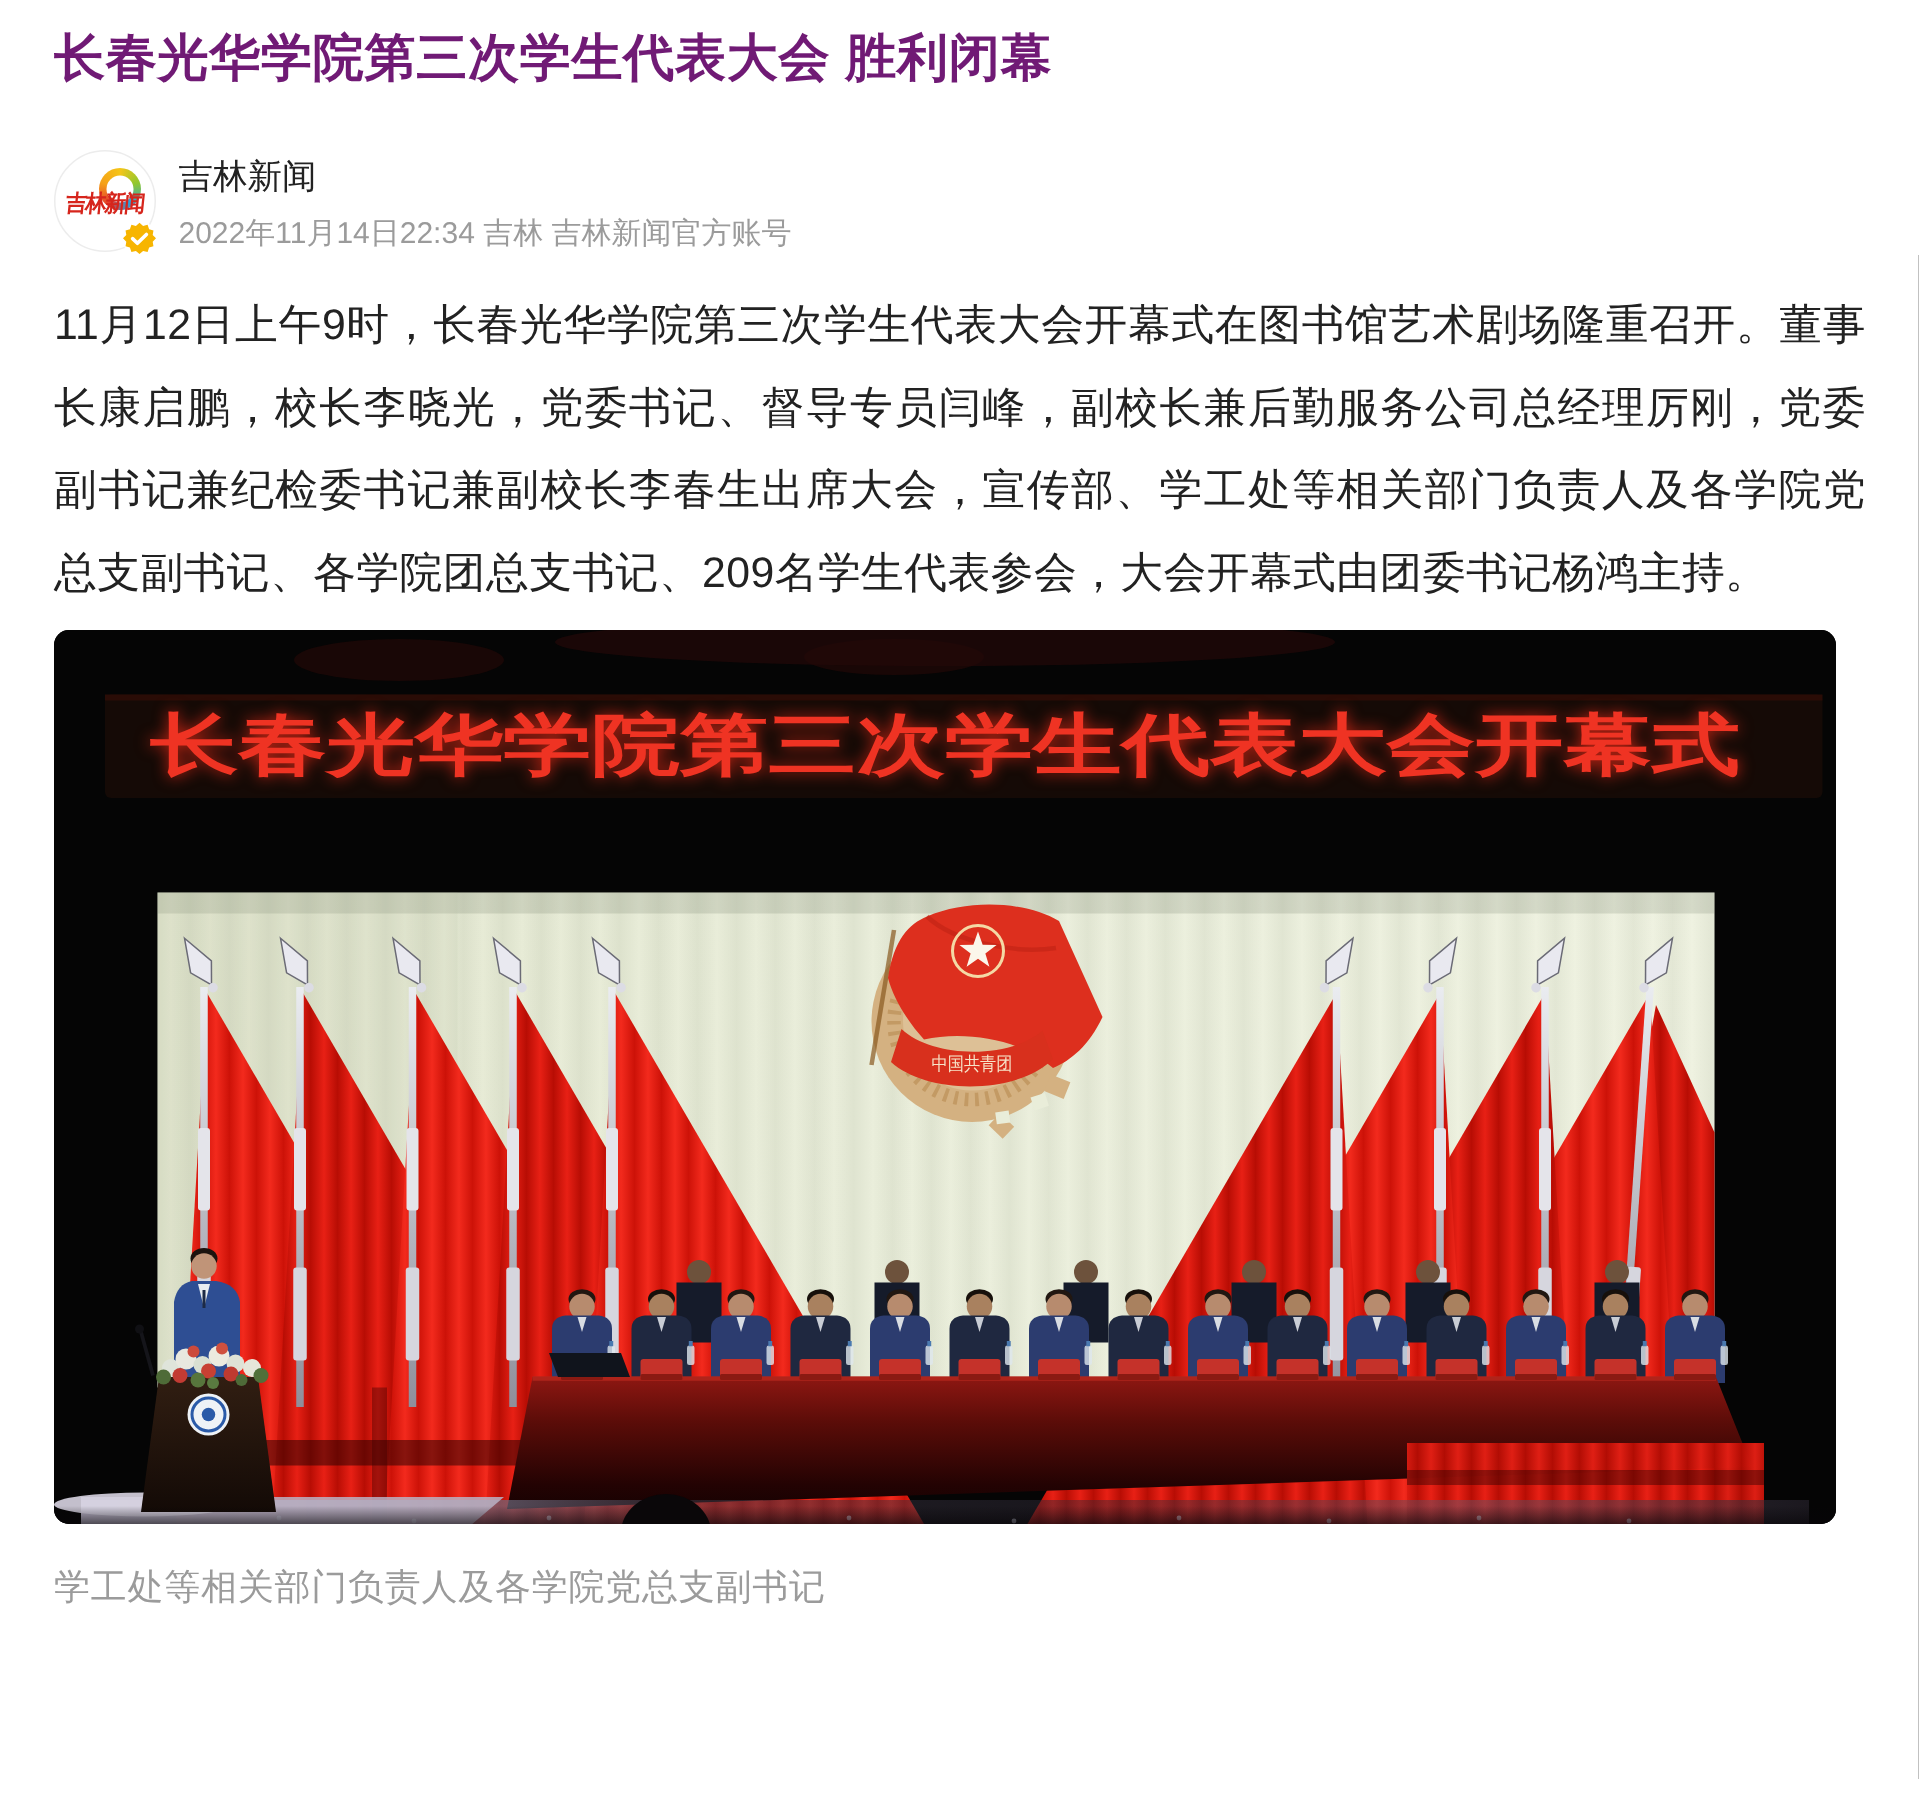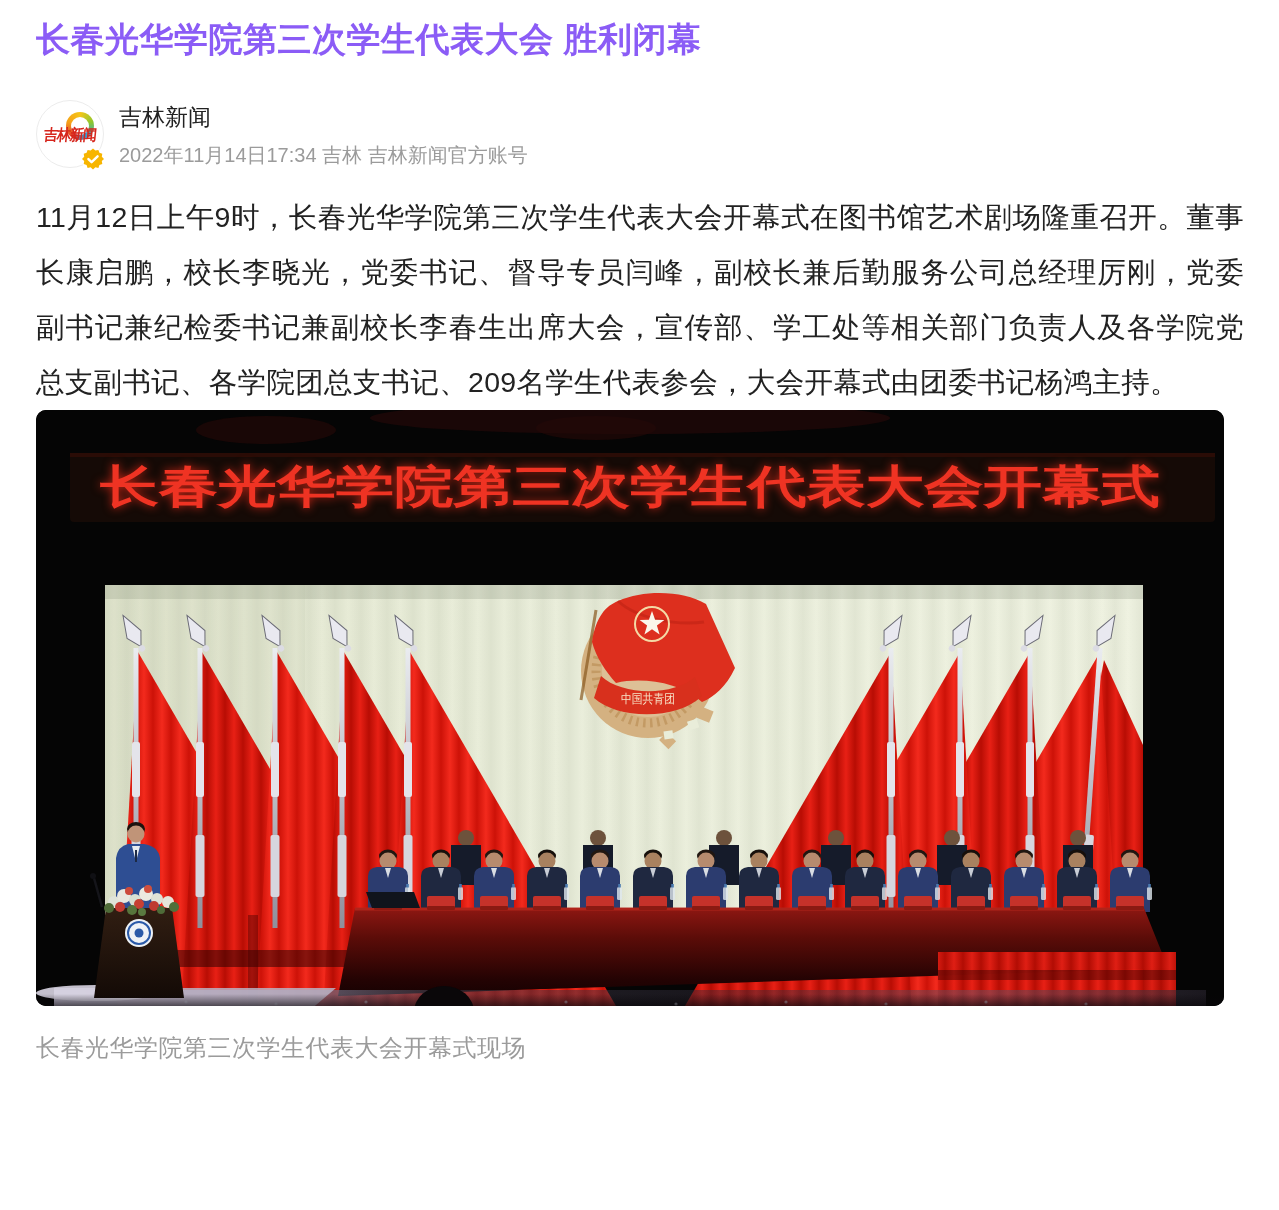--- a/index.html
+++ b/index.html
@@ -2,21 +2,21 @@
 <html><head>
 <meta charset="utf-8">
 <style>
   html,body{margin:0;padding:0;background:#fff;}
   body{
     width:1279px;height:1210px;position:relative;overflow:hidden;
     font-family:"Liberation Sans","DejaVu Sans",sans-serif;color:#222;
   }
   .content{padding:0 35px 0 36px;}
   h1.article-title{
-    margin:16px 0 0 0;font-size:34px;line-height:1.4;font-weight:700;color:#8b5cf6;
+    margin:16px 0 0 0;font-size:34px;line-height:1.4;font-weight:700;color:#701a75;
     letter-spacing:.5px;
   }
   .author-row{margin-top:36px;display:flex;align-items:flex-start;gap:15px;height:66px;}
   .avatar{
     width:66px;height:66px;border-radius:50%;background:#fff;border:1px solid #ececec;
     position:relative;flex:0 0 auto;cursor:pointer;
   }
   .avatar .swirl{
     position:absolute;right:9px;top:11px;width:28px;height:28px;border-radius:50%;
     background:conic-gradient(#f5c518,#8ec72e,#29a3e3,#e23a2e,#f5a018,#f5c518);
@@ -26,21 +26,21 @@
   }
   .avatar .logo-text{
     position:absolute;left:7px;top:26px;font-size:14px;font-weight:800;color:#d6251c;
     transform:skewX(-6deg) scaleY(1.1);letter-spacing:-1px;white-space:nowrap;
   }
   .avatar .badge{position:absolute;right:-2px;bottom:-4px;width:24px;height:24px;}
   .author-text{padding-top:2px;}
   .author-name{font-size:23px;color:#222;font-weight:500;cursor:pointer;}
   .author-meta{font-size:20px;color:#9b9b9b;margin-top:9px;}
   p.article-paragraph{
-    margin:24px 0 0 0;font-size:28.5px;line-height:55px;color:#222;
+    margin:24px 0 10px 0;font-size:28.5px;line-height:55px;color:#222;
     text-align:justify;letter-spacing:.3px;
   }
   figure.article-figure{margin:0;padding:0;}
   .photo-frame{
     width:1188px;height:596px;border-radius:10px;overflow:hidden;background:#000;
     position:relative;cursor:pointer;
   }
   .photo-frame svg{display:block;}
   figcaption.photo-caption{
     margin-top:26px;font-size:24px;color:#9b9b9b;letter-spacing:.5px;
@@ -61,21 +61,21 @@
       <span class="badge">
         <svg width="24" height="24" viewBox="0 0 24 24">
           <circle cx="12" cy="12" r="11.5" fill="#ffffff"></circle>
           <polygon fill="#f7b500" points="12,1.5 14.4,3.6 17.4,2.9 18.4,5.8 21.3,6.7 20.8,9.7 23,11.9 20.8,14.1 21.3,17.1 18.4,18 17.4,21 14.4,20.3 12,22.4 9.6,20.3 6.6,21 5.6,18 2.7,17.1 3.2,14.1 1,11.9 3.2,9.7 2.7,6.7 5.6,5.8 6.6,2.9 9.6,3.6"></polygon>
           <path d="M7.4,12.1 L10.6,15.2 L16.6,9.3" fill="none" stroke="#ffffff" stroke-width="2.4" stroke-linecap="round" stroke-linejoin="round"></path>
         </svg>
       </span>
     </div>
     <div class="author-text">
       <div class="author-name">吉林新闻</div>
-      <div class="author-meta">2022年11月14日17:34 吉林 吉林新闻官方账号</div>
+      <div class="author-meta">2022年11月14日22:34 吉林 吉林新闻官方账号</div>
     </div>
   </div>
 
   <p class="article-paragraph">11月12日上午9时，长春光华学院第三次学生代表大会开幕式在图书馆艺术剧场隆重召开。董事长康启鹏，校长李晓光，党委书记、督导专员闫峰，副校长兼后勤服务公司总经理厉刚，党委副书记兼纪检委书记兼副校长李春生出席大会，宣传部、学工处等相关部门负责人及各学院党总支副书记、各学院团总支书记、209名学生代表参会，大会开幕式由团委书记杨鸿主持。</p>
 
   <figure class="article-figure">
     <div class="photo-frame">
       <svg viewBox="0 0 1188 670" width="1188" height="670">
         <defs>
           <linearGradient id="screenGrad" x1="0" y1="0" x2="1" y2="0">
@@ -398,16 +398,16 @@
             <rect x="60" y="656" width="180" height="10" fill="#2a0d0d" opacity="0.8"></rect>
             <rect x="240" y="660" width="220" height="8" fill="#240a0a" opacity="0.8"></rect>
             <rect x="520" y="658" width="160" height="9" fill="#1f0909" opacity="0.8"></rect>
             <rect x="760" y="660" width="200" height="8" fill="#240b0b" opacity="0.8"></rect>
             <rect x="1000" y="657" width="170" height="9" fill="#2a0d0d" opacity="0.8"></rect>
             <rect x="1150" y="640" width="38" height="20" fill="#1c0808" opacity="0.8"></rect>
           </g>
         </g>
       </svg>
     </div>
-    <figcaption class="photo-caption">长春光华学院第三次学生代表大会开幕式现场</figcaption>
+    <figcaption class="photo-caption">学工处等相关部门负责人及各学院党总支副书记</figcaption>
   </figure>
 
 </div>
 
 </body></html>

